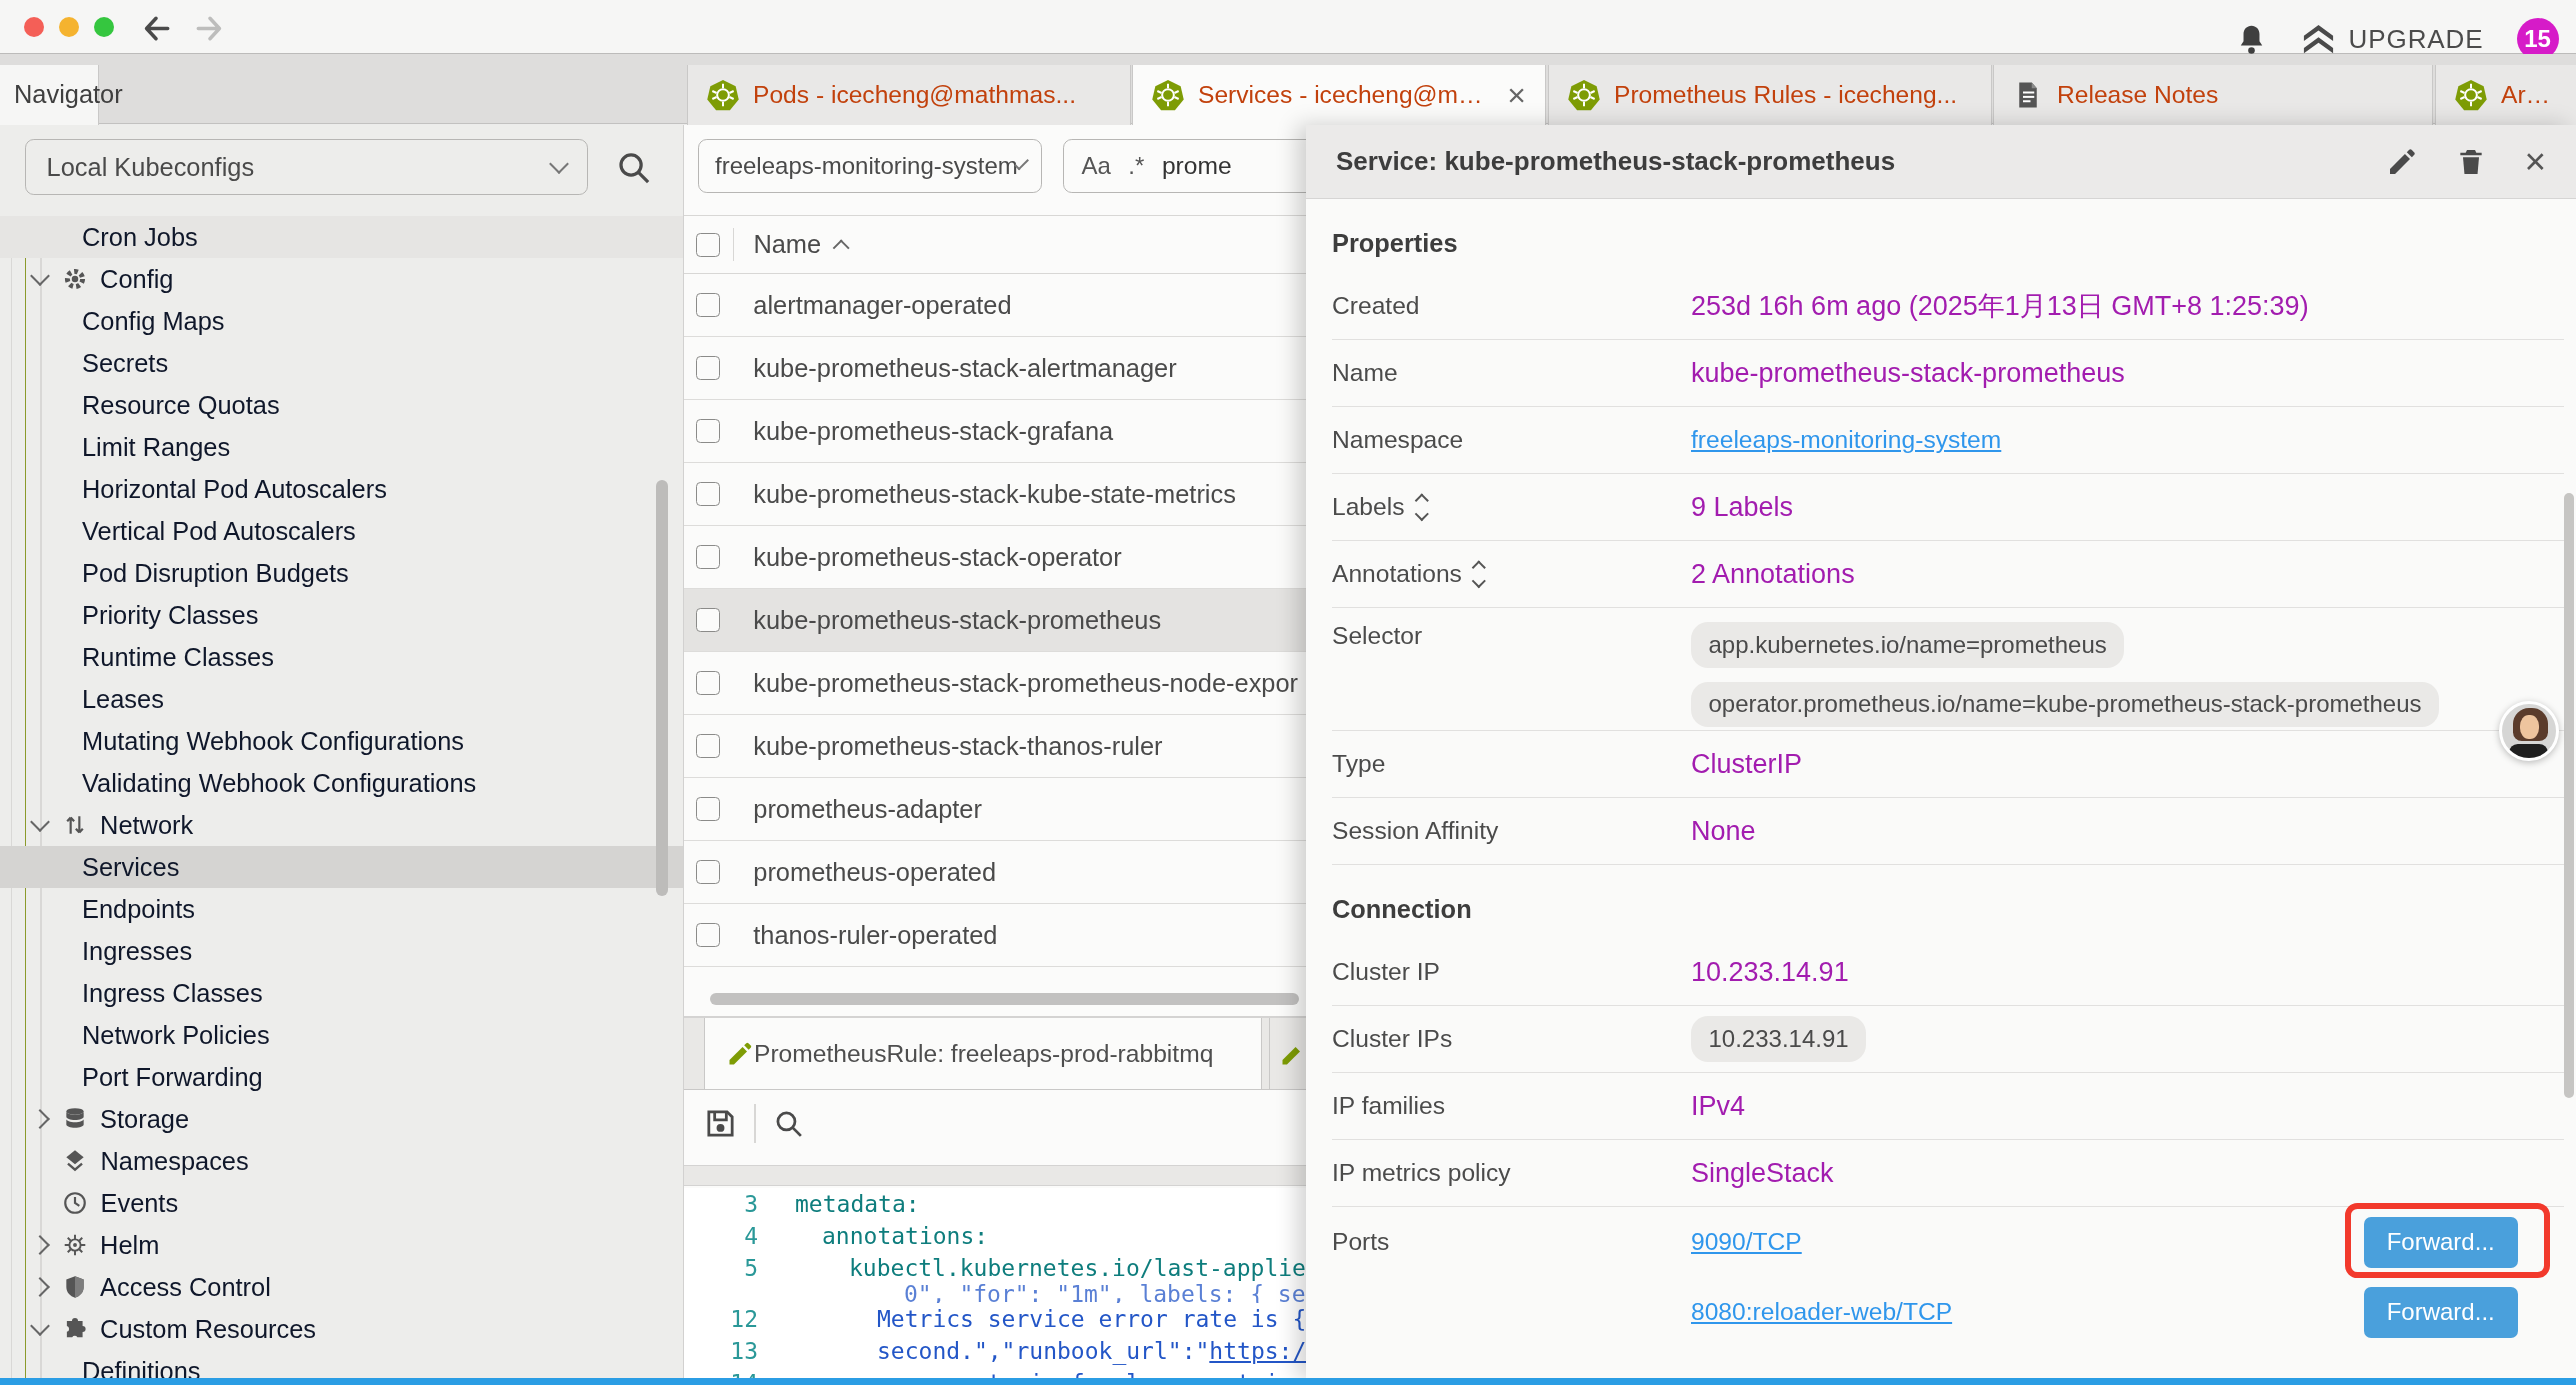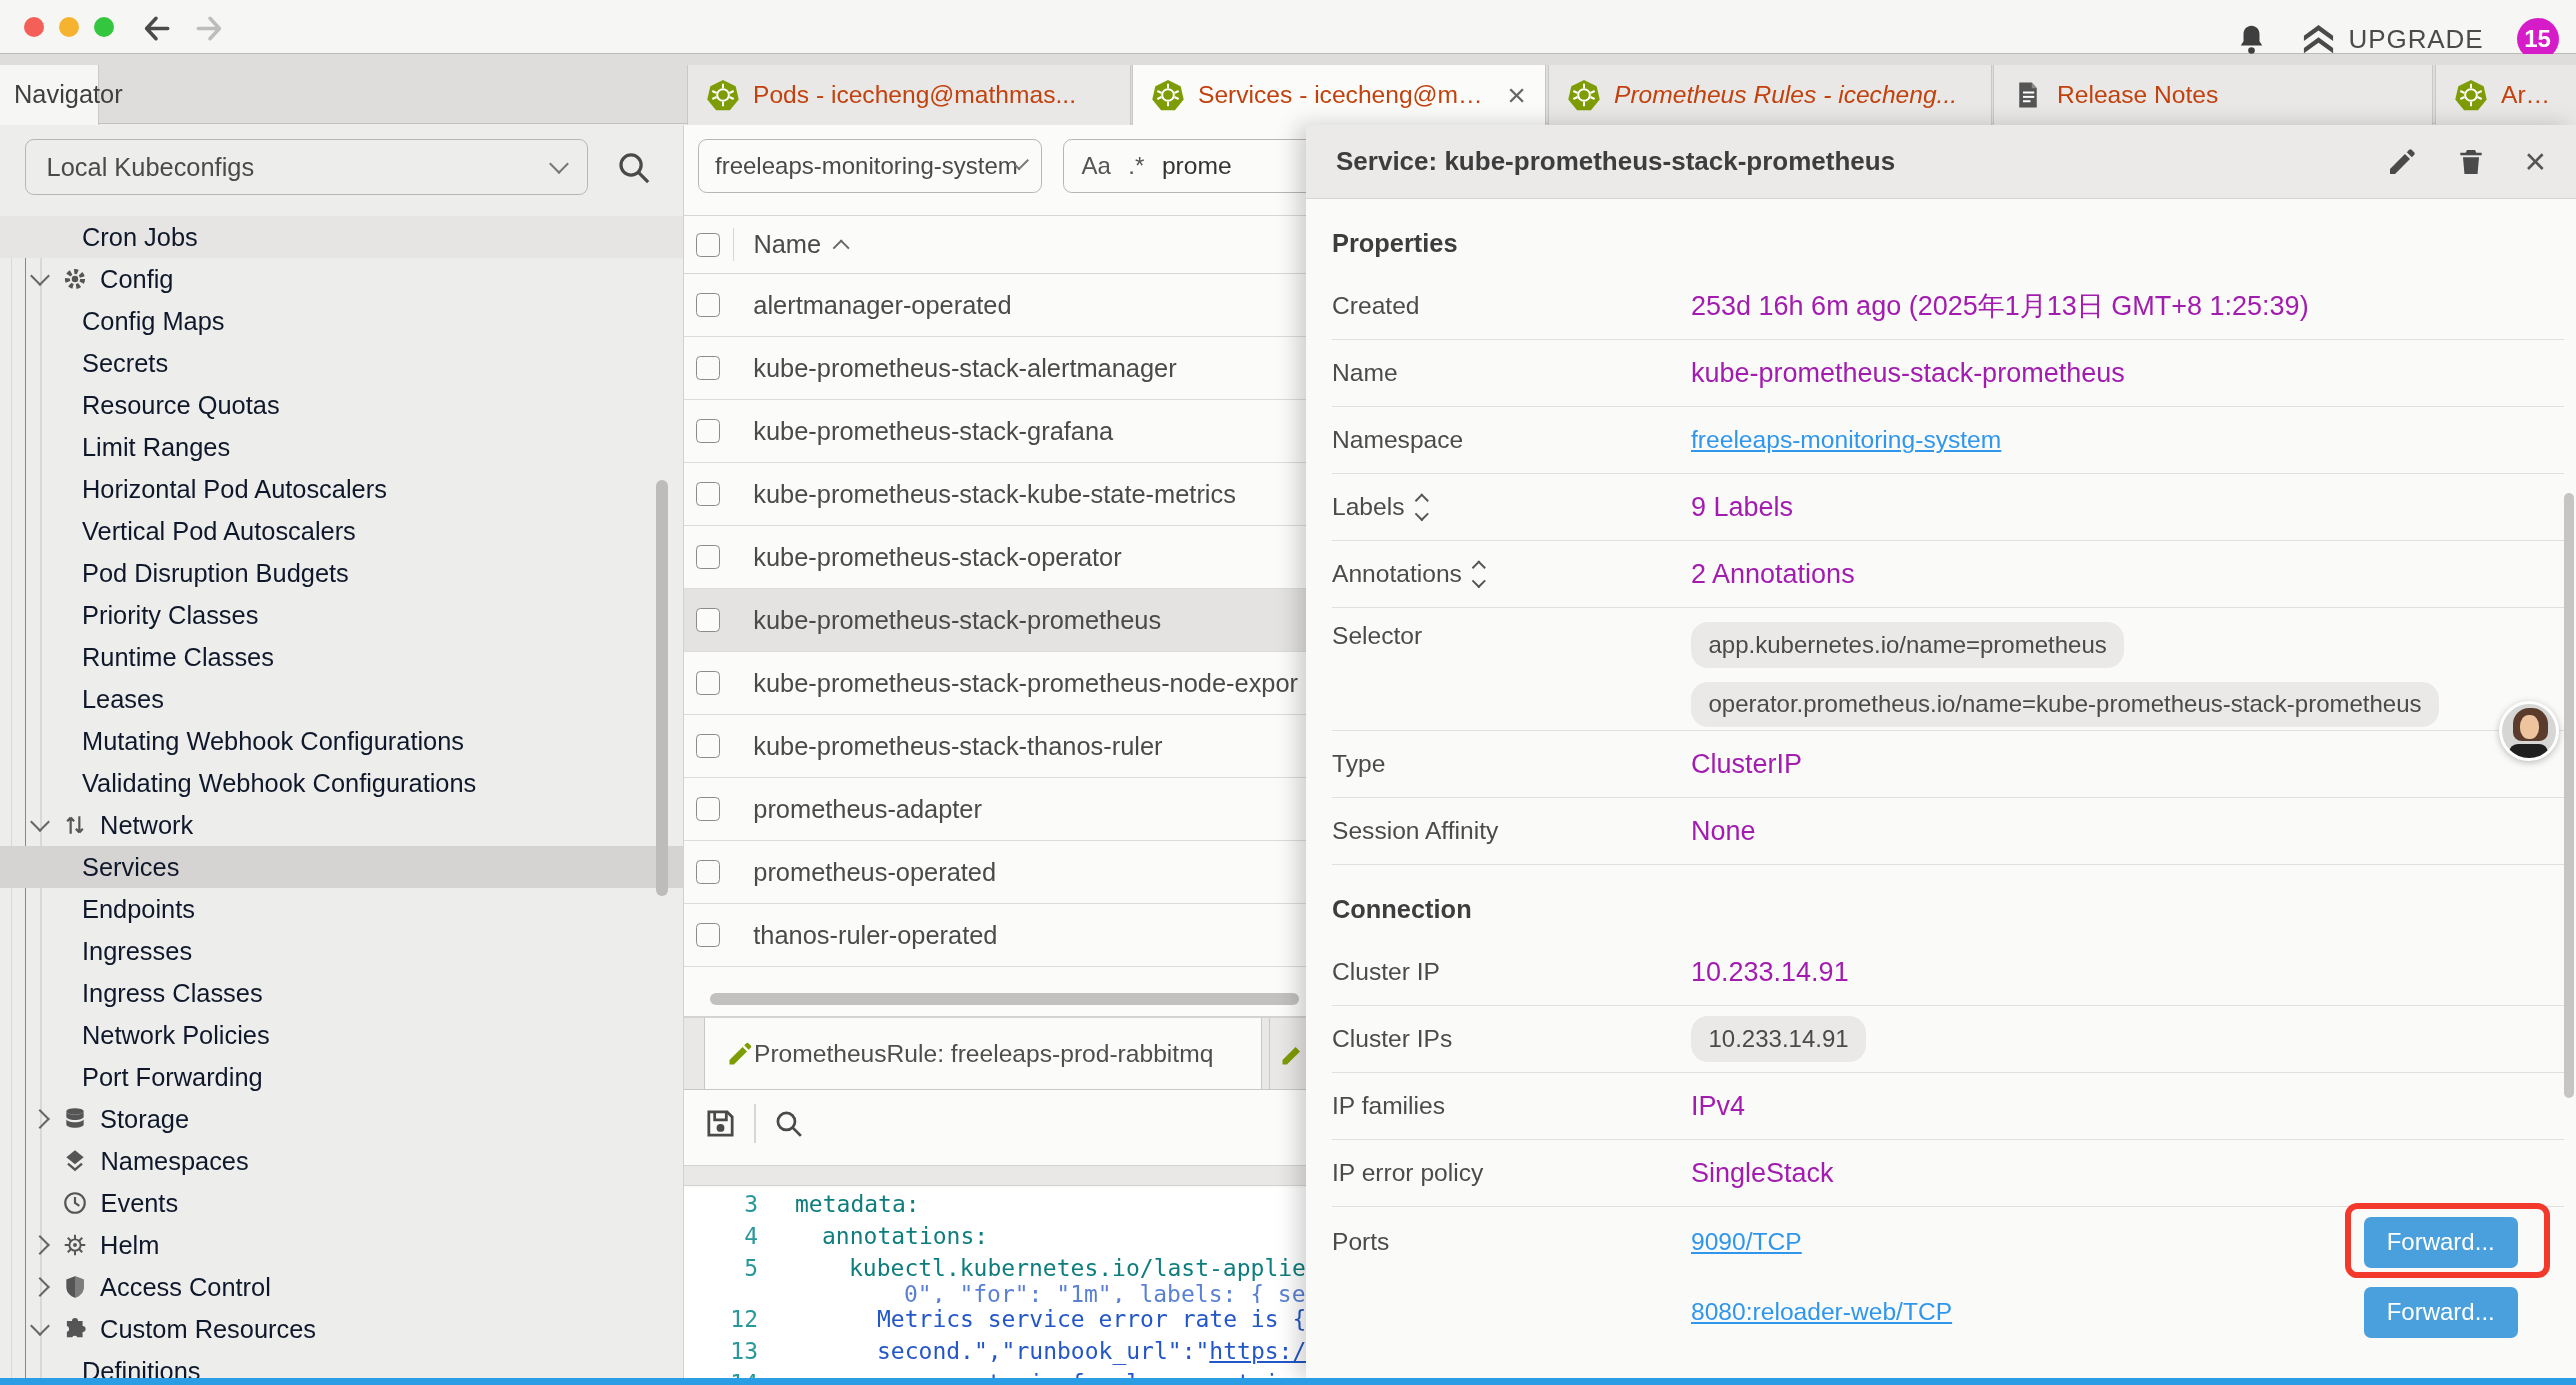--- a/index.html
+++ b/index.html
@@ -16,21 +16,21 @@
   #topbar-right { position:absolute; right:17.5px; top:12px; height:54px; display:flex; align-items:center; gap:33px; }
   .upgrade-wrap{ display:flex; align-items:center; gap:12.3px; }
   .upgrade-label{ font-size:26px; color:#4b4b4b; letter-spacing:0.9px; }
   .count-badge{ width:42px; height:42px; border-radius:50%; background:var(--badge,#d61bc8); color:#fff; font-size:24px; font-weight:bold; display:flex; align-items:center; justify-content:center; }
 
   
   #tabstrip { position:absolute; left:0; top:54px; width:2576px; height:70px; background:#dedddc; border-bottom:1.8px solid #c2c1c0; }
   .tab { position:absolute; top:10.5px; height:60px; background:#e9e8e7; border-left:0.9px solid #c9c8c7; border-right:0.9px solid #c9c8c7; display:flex; align-items:center; padding:0 19px; gap:14px; overflow:hidden; }
   .tab.active { background:#fbfbfa; }
   .tab-label { font-size:24.6px; color:#c2410c; white-space:nowrap; overflow:hidden; text-overflow:ellipsis; flex:1; }
-  .tab.italic .tab-label{ font-style:italic; }
+  .tab.italic .tab-label{ }
   .tab-close { font-size:32px; color:#666; line-height:1; margin-left:5.3px; }
   #navigator-tab { position:absolute; left:0; top:10.5px; width:99px; height:60px; background:#f6f6f5; border-right:0.9px solid #c9c8c7; display:flex; align-items:center; padding-left:14px; font-size:25.4px; color:#3f3f3f; }
 
   
   #sidebar { position:absolute; left:0; top:125px; width:684px; height:1254px; background:#ededeb; border-right:1.8px solid #d2d1d0; overflow:hidden; }
   #kubeconfig-row { position:relative; height:88px; }
   #kubeconfig-select { position:absolute; left:24.6px; top:14px; width:563px; height:56px; border:1.8px solid #b7b6b4; border-radius:8.8px; display:flex; align-items:center; padding:0 21px; }
   #kubeconfig-select .sel-label { font-size:25.4px; color:#4a4a4a; flex:1; }
   .chev { width:14px; height:14px; border-right:2.6px solid #777; border-bottom:2.6px solid #777; transform:rotate(45deg); margin-top:-5.3px; }
   .chev.right { transform:rotate(-45deg); margin:0 0 0 0; }
@@ -622,21 +622,21 @@
         </div>
       </div>
       <div class="drow">
         <span class="dlabel">
           <span>IP families</span>
         </span>
         <span class="dvalue">IPv4</span>
       </div>
       <div class="drow">
         <span class="dlabel">
-          <span>IP error policy</span>
+          <span>IP metrics policy</span>
         </span>
         <span class="dvalue">SingleStack</span>
       </div>
       <div class="drow ports-row">
         <div class="port-line">
           <span class="dlabel">Ports</span>
           <a class="dlink">9090/TCP</a>
           <button class="fwd-btn">Forward...</button>
           <div class="red-box"></div>
         </div>

